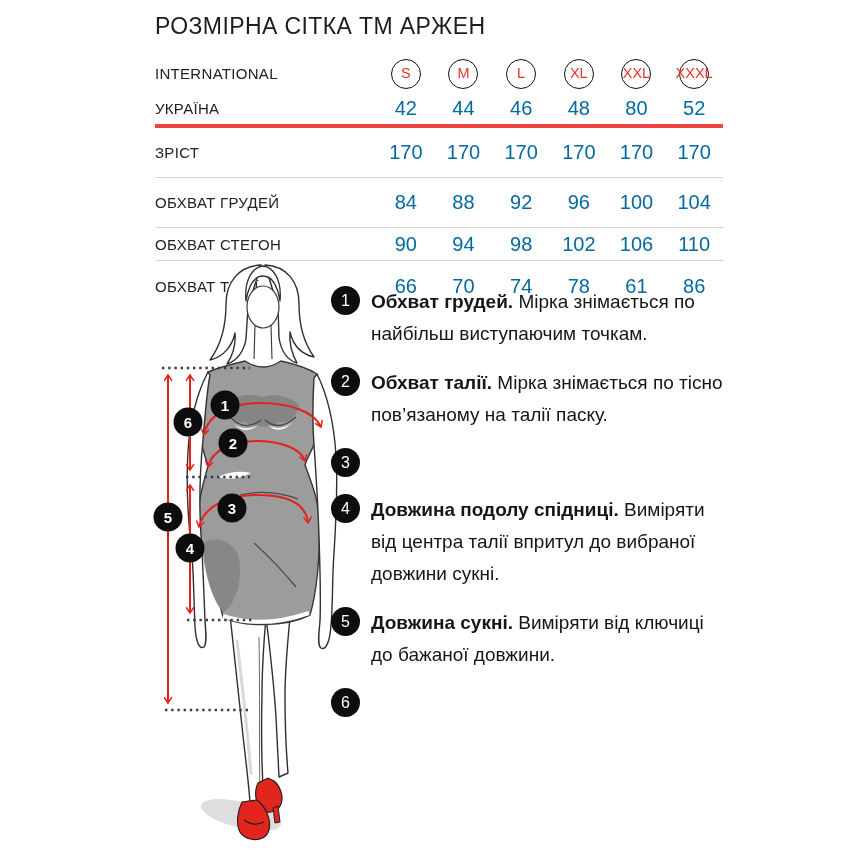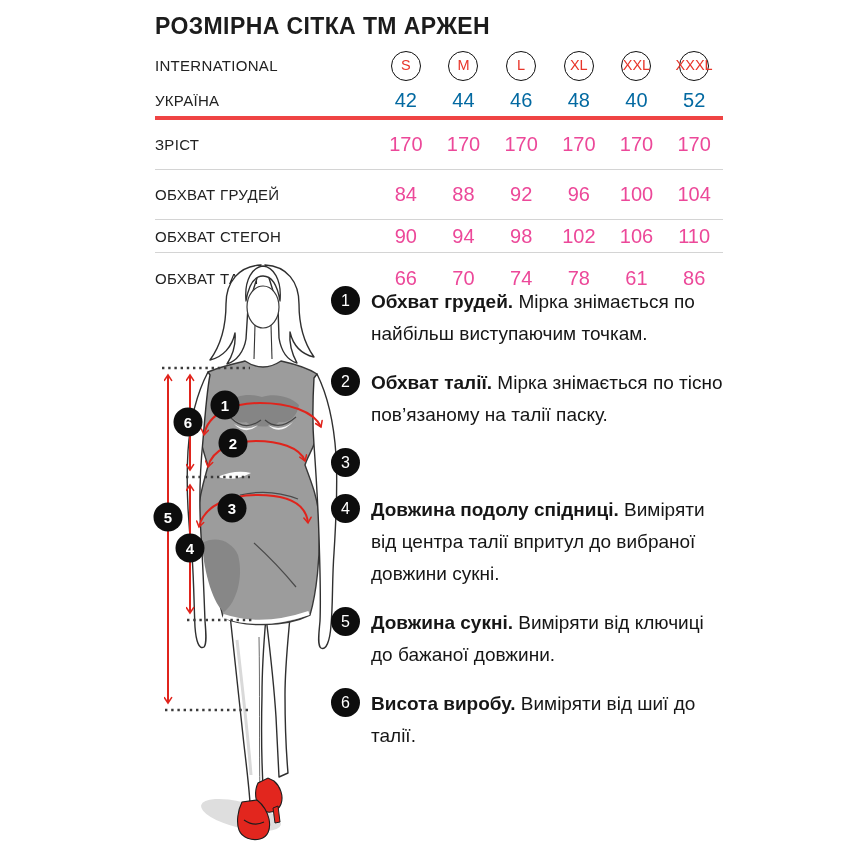--- a/index.html
+++ b/index.html
@@ -3,34 +3,34 @@
 <meta charset="utf-8">
 <style>
   html,body { margin:0; padding:0; background:#fff; }
   .canvas {
     position:relative; width:850px; height:850px; background:#ffffff;
     font-family:"Liberation Sans", sans-serif; overflow:hidden; color:#1d1d1d;
   }
   
   .page-title {
     position:absolute; left:155px; top:13px; margin:0;
-    font-size:23px; font-weight:700; letter-spacing:0.4px; color:#1c1c1c;
-  }
-  
-  .size-table { position:absolute; left:155px; top:47px; width:568px; }
+    font-size:23px; font-weight:400; letter-spacing:0.4px; color:#1c1c1c;
+  }
+  
+  .size-table { position:absolute; left:155px; top:55px; width:568px; }
   .st-row { display:grid; grid-template-columns:222px repeat(6,1fr); align-items:center; box-sizing:border-box; }
   .st-label { font-size:15px; color:#222; letter-spacing:0.3px; }
   .st-cell { text-align:center; font-size:20px; }
   .r-head { height:37px; }
   .r-ua { height:36px; border-bottom:4px solid #ef4444; }
   .r-ua .st-cell { color:#0369a1; }
   .r-data { height:50px; border-bottom:1px solid #d4d4d4; }
   .r-hips { height:33px; }
   .r-last { border-bottom:none; }
-  .r-data .st-cell { color:#ec4899; }
+  .r-data .st-cell { color:#0369a1; }
   .sz-circle {
     width:30px; height:30px; box-sizing:border-box; margin:0 auto;
     border:1.7px solid #101010; border-radius:50%;
     display:flex; align-items:center; justify-content:center;
   }
   .sz-txt { color:#e8352a; font-size:14.5px; white-space:nowrap; line-height:1; }
   
   .legend { position:absolute; left:331px; top:286px; width:400px; }
   .legend-item { display:flex; gap:11px; margin-bottom:17px; align-items:flex-start; }
   .lg-num {
@@ -86,21 +86,21 @@
           </span>
         </div>
     </div>
 
     <div class="st-row r-ua">
       <div class="st-label">УКРАЇНА</div>
       <div class="st-cell">42</div>
       <div class="st-cell">44</div>
       <div class="st-cell">46</div>
       <div class="st-cell">48</div>
-      <div class="st-cell">40</div>
+      <div class="st-cell">80</div>
       <div class="st-cell">52</div>
     </div>
 
     <div class="st-row r-data">
       <div class="st-label">ЗРІСТ</div>
       <div class="st-cell">170</div>
       <div class="st-cell">170</div>
       <div class="st-cell">170</div>
       <div class="st-cell">170</div>
       <div class="st-cell">170</div>
@@ -254,17 +254,16 @@
       <p class="lg-body"><span class="lg-title">Довжина подолу спідниці.</span> <span>Виміряти від центра талії впритул до вибраної довжини сукні.</span></p>
     </div>
 
     <div class="legend-item">
       <span class="lg-num">5</span>
       <p class="lg-body"><span class="lg-title">Довжина сукні.</span> <span>Виміряти від ключиці до бажаної довжини.</span></p>
     </div>
 
     <div class="legend-item">
       <span class="lg-num">6</span>
-      <p class="lg-body"><span class="lg-title">Висота виробу.</span> <span>Виміряти від шиї до талії.</span></p>
     </div>
   </div>
 
 </div>
 
 </body></html>

